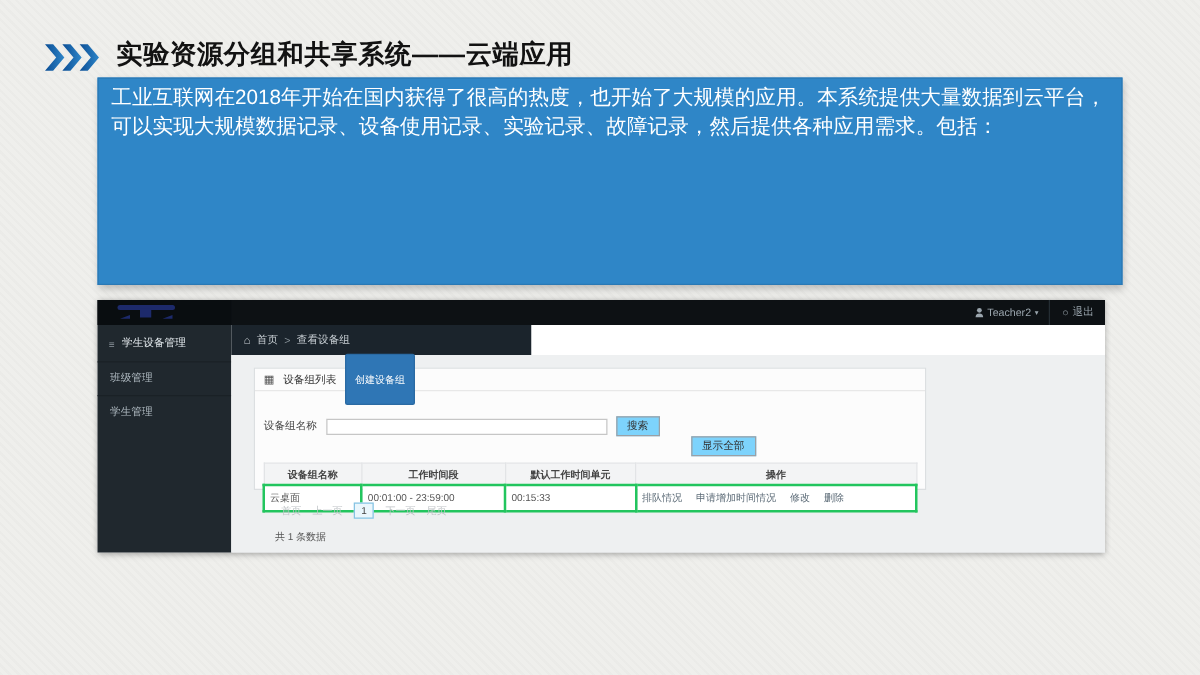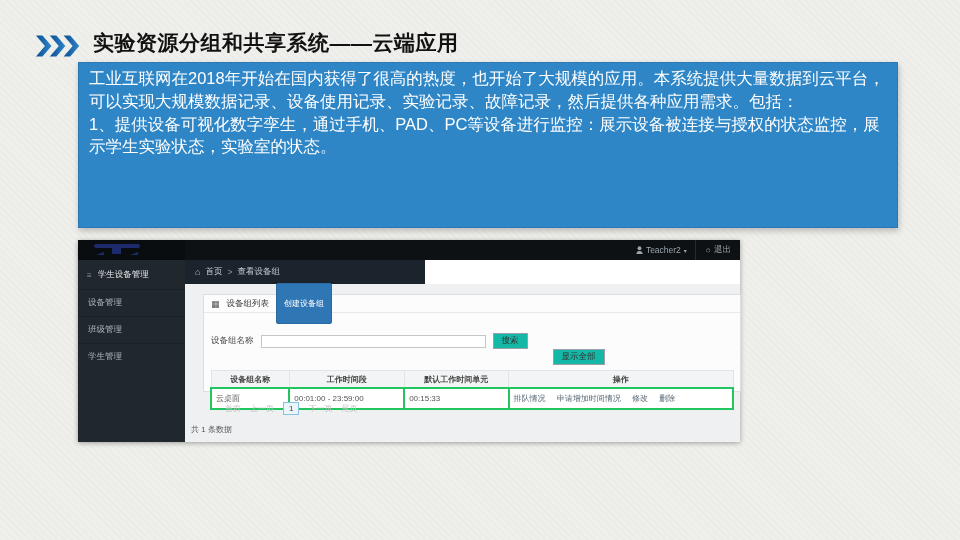--- a/index.html
+++ b/index.html
@@ -22,21 +22,21 @@
     position:absolute; left:78px; top:62px; width:820px; height:166px;
     background:#2f86c7; border:1px solid #2a79b5;
     color:#ffffff; padding:4px 10px 4px 10px;
     font-size:16.5px; line-height:1.38;
     box-shadow:1px 3px 6px rgba(0,0,0,0.22);
   }
   .desc-box p { margin:0; }
 
   
   .app {
-    position:absolute; left:78px; top:240px; width:662px; height:202px;
+    position:absolute; left:78px; top:240px; width:806px; height:202px;
     background:#eef0f1; box-shadow:0 1px 5px rgba(0,0,0,0.35);
     font-size:8.5px; color:#555;
   }
 
   
   .app-navbar { position:absolute; left:0; top:0; right:0; height:20px; background:#0d1114; }
   .logo-box { position:absolute; left:0; top:0; width:107px; height:20px; background:#090d10;
               display:flex; align-items:center; justify-content:flex-start; padding-left:14px; }
   .nav-right { position:absolute; right:5px; top:0; height:20px; display:flex; align-items:center; color:#9aa5ad; }
   .nav-user { display:flex; align-items:center; gap:3px; padding:0 8px; height:100%; }
@@ -62,36 +62,36 @@
   .panel { position:absolute; left:18px; top:34px; width:538px; height:98px;
            background:#fcfcfc; border:1px solid #dcdfe1; }
   .tab-row { height:18px; border-bottom:1px solid #e8e8e8; display:flex; align-items:center; gap:7px; padding:0 7px; }
   .grid-icon { color:#555; font-size:9px; }
   .tab-label { color:#333; }
   .btn-create { background:#2f76b5; color:#fff; font-size:8px; padding:14px 7px; border-radius:2px;
                 border:1px solid #2a6aa3; cursor:pointer; }
   .search-row { display:flex; align-items:center; gap:7px; padding:4px 7px 3px 7px; }
   .search-label { color:#444; }
   .search-input { width:225px; height:13px; border:1px solid #c6c6c6; background:#fff; font-size:8px; padding:0 3px; }
-  .btn-plain { border:1px solid #9aa0a5; background:#14b8a6; font-size:8.5px; padding:1px 8px; color:#333; cursor:pointer; }
+  .btn-plain { border:1px solid #9aa0a5; background:#7dd3fc; font-size:8.5px; padding:1px 8px; color:#333; cursor:pointer; }
   .btn-showall { margin-left:18px;margin-top:32px; }
 
   .grp-table { width:524px; margin:2px 6px 0 6px; border-collapse:collapse; table-layout:fixed; }
   .grp-table th { background:#f3f4f5; border:1px solid #e2e4e6; font-weight:bold; font-size:8px;
                   color:#444; padding:2.5px 0; text-align:center; }
   .grp-table td { border:2px solid #22c55e; background:#fff; font-size:8px; color:#555;
                   padding:4px 4px; text-align:left; white-space:nowrap; overflow:hidden; }
   .action-link { margin-right:9px; color:#5c6b77; cursor:pointer; }
 
   
   .pagination { position:absolute; left:40px; top:142px; display:flex; align-items:center; gap:9px;
                 font-size:8px; color:#c0c4c7; }
   .page-link { cursor:pointer; }
   .page-current { border:1px solid #86c3e3; background:#eaf6fc; color:#444; padding:1px 5px; cursor:default; }
-  .total-line { position:absolute; left:6px; top:164px; font-size:8px; color:#555; }
+  .total-line { position:absolute; left:35px; top:164px; font-size:8px; color:#555; }
 </style>
 </head>
 <body>
 
 <div class="slide">
 
   <div class="title-row">
     <span class="chevrons">
       <svg width="44" height="22" viewBox="0 0 54 26">
         <defs>
@@ -103,21 +103,20 @@
         <polygon fill="url(#chv)" points="0,0 8,0 19,13 8,26 0,26 11,13"></polygon>
         <polygon fill="url(#chv)" points="17,0 25,0 36,13 25,26 17,26 28,13"></polygon>
         <polygon fill="url(#chv)" points="34,0 42,0 53,13 42,26 34,26 45,13"></polygon>
       </svg>
     </span>
     <span class="page-title">实验资源分组和共享系统——云端应用</span>
   </div>
 
   <div class="desc-box">
     <p>工业互联网在2018年开始在国内获得了很高的热度，也开始了大规模的应用。本系统提供大量数据到云平台，可以实现大规模数据记录、设备使用记录、实验记录、故障记录，然后提供各种应用需求。包括：</p>
-    <p>1、提供设备可视化数字孪生，通过手机、PAD、PC等设备进行监控：展示设备被连接与授权的状态监控，展示学生实验状态，实验室的状态。</p>
   </div>
 
   <div class="app">
 
     <div class="app-navbar">
       <div class="logo-box">
         <svg width="58" height="16" viewBox="0 0 58 16">
           <rect x="2" y="2" width="46" height="4" rx="2" fill="#1d2a6b"></rect>
           <rect x="20" y="5" width="9" height="7" fill="#1d2a6b"></rect>
           <polygon points="4,13 12,10 12,13" fill="#1d2a6b"></polygon>
@@ -138,21 +137,20 @@
           <span>退出</span>
         </span>
       </div>
     </div>
 
     <div class="sidebar">
       <div class="side-section">
         <span class="side-icon">≡</span>
         <span>学生设备管理</span>
       </div>
-      <div class="side-item">设备管理</div>
       <div class="side-item">班级管理</div>
       <div class="side-item">学生管理</div>
     </div>
 
     <div class="content">
 
       <div class="bc-row">
         <div class="bc-dark">
           <span class="bc-home-icon">⌂</span>
           <span>首页</span>

